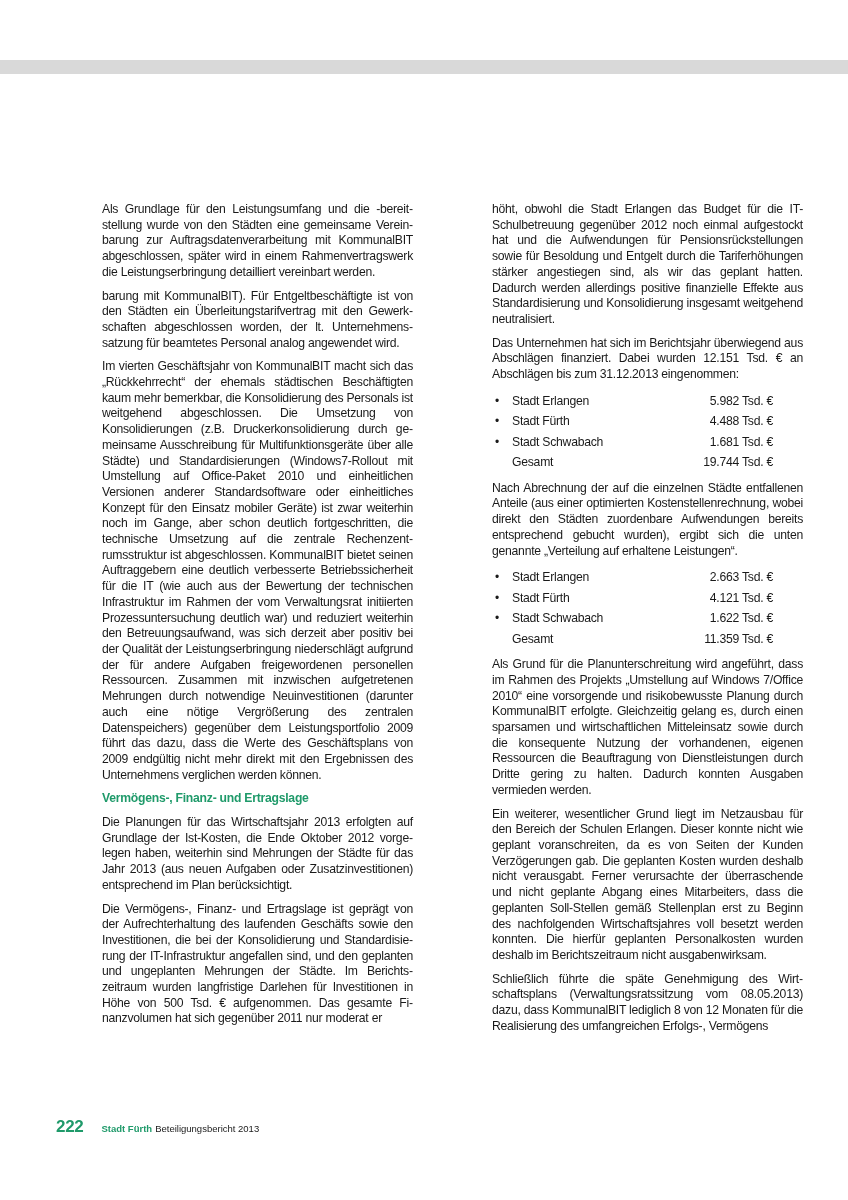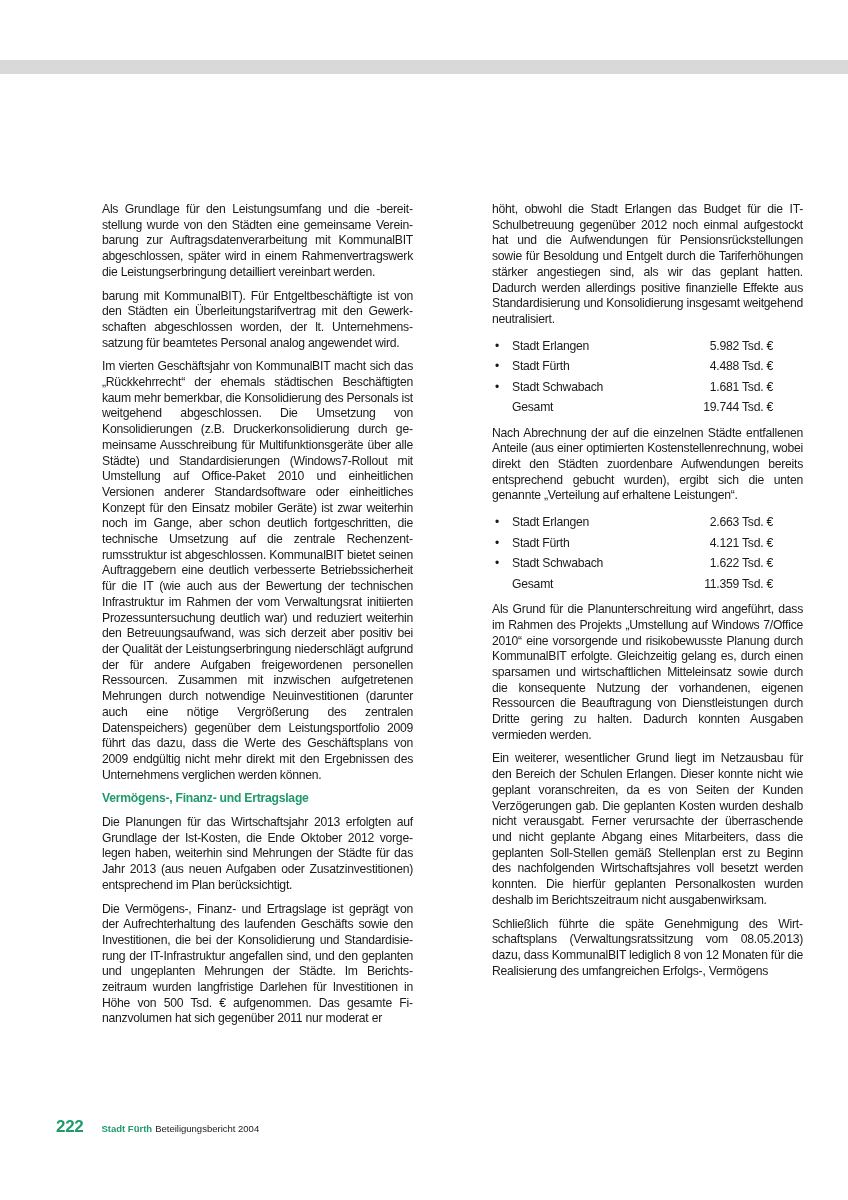--- a/index.html
+++ b/index.html
@@ -32,20 +32,21 @@
   <p>Als Grundlage für den Leistungsumfang und die -bereit­stellung wurde von den Städten eine gemeinsame Verein­barung zur Auftragsdatenverarbeitung mit KommunalBIT abgeschlossen, später wird in einem Rahmenvertrags­werk die Leistungserbringung detailliert vereinbart werden.</p>
   <p>barung mit KommunalBIT). Für Entgeltbeschäftigte ist von den Städten ein Überleitungstarifvertrag mit den Gewerk­schaften abgeschlossen worden, der lt. Unternehmens­satzung für beamtetes Personal analog angewendet wird.</p>
   <p>Im vierten Geschäftsjahr von KommunalBIT macht sich das „Rückkehrrecht“ der ehemals städtischen Beschäftig­ten kaum mehr bemerkbar, die Konsolidierung des Perso­nals ist weitgehend abgeschlossen. Die Umsetzung von Konsolidierungen (z.B. Druckerkonsolidierung durch ge­meinsame Ausschreibung für Multifunktionsgeräte über alle Städte) und Standardisierungen (Windows7-Rollout mit Umstellung auf Office-Paket 2010 und einheitlichen Versionen anderer Standardsoftware oder einheitliches Konzept für den Einsatz mobiler Geräte) ist zwar weiterhin noch im Gange, aber schon deutlich fortgeschritten, die technische Umsetzung auf die zentrale Rechenzent­rumsstruktur ist abgeschlossen. KommunalBIT bietet sei­nen Auftraggebern eine deutlich verbesserte Betriebssi­cherheit für die IT (wie auch aus der Bewertung der tech­nischen Infrastruktur im Rahmen der vom Verwaltungsrat initiierten Prozessuntersuchung deutlich war) und redu­ziert weiterhin den Betreuungsaufwand, was sich derzeit aber positiv bei der Qualität der Leistungserbringung niederschlägt aufgrund der für andere Aufgaben freige­wordenen personellen Ressourcen. Zusammen mit inzwi­schen aufgetretenen Mehrungen durch notwendige Neu­investitionen (darunter auch eine nötige Vergrößerung des zentralen Datenspeichers) gegenüber dem Leistungsport­folio 2009 führt das dazu, dass die Werte des Geschäfts­plans von 2009 endgültig nicht mehr direkt mit den Ergeb­nissen des Unternehmens verglichen werden können.</p>
   <div class="heading">Vermögens-, Finanz- und Ertragslage</div>
   <p>Die Planungen für das Wirtschaftsjahr 2013 erfolgten auf Grundlage der Ist-Kosten, die Ende Oktober 2012 vorge­legen haben, weiterhin sind Mehrungen der Städte für das Jahr 2013 (aus neuen Aufgaben oder Zusatzinvestitionen) entsprechend im Plan berücksichtigt.</p>
   <p>Die Vermögens-, Finanz- und Ertragslage ist geprägt von der Aufrechterhaltung des laufenden Geschäfts sowie den Investitionen, die bei der Konsolidierung und Standardisie­rung der IT-Infrastruktur angefallen sind, und den geplan­ten und ungeplanten Mehrungen der Städte. Im Berichts­zeitraum wurden langfristige Darlehen für Investitionen in Höhe von 500 Tsd. € aufgenommen. Das gesamte Fi­nanzvolumen hat sich gegenüber 2011 nur moderat er­</p>
 </div>
 
 <div class="col col-right">
   <p>höht, obwohl die Stadt Erlangen das Budget für die IT-Schulbetreuung gegenüber 2012 noch einmal aufgestockt hat und die Aufwendungen für Pensionsrückstellungen sowie für Besoldung und Entgelt durch die Tariferhöhun­gen stärker angestiegen sind, als wir das geplant hatten. Dadurch werden allerdings positive finanzielle Effekte aus Standardisierung und Konsolidierung insgesamt weitge­hend neutralisiert.</p>
+  <p>Das Unternehmen hat sich im Berichtsjahr überwiegend aus Abschlägen finanziert. Dabei wurden 12.151 Tsd. € an Abschlägen bis zum 31.12.2013 eingenommen:</p>
   <ul class="amount-list">
     <li>
       <span class="bullet">•</span>
       <span class="label">Stadt Erlangen</span>
       <span class="value">5.982 Tsd. €</span>
     </li>
     <li>
       <span class="bullet">•</span>
       <span class="label">Stadt Fürth</span>
       <span class="value">4.488 Tsd. €</span>
@@ -85,14 +86,14 @@
     </li>
   </ul>
   <p>Als Grund für die Planunterschreitung wird angeführt, dass im Rahmen des Projekts „Umstellung auf Windows 7/Office 2010“ eine vorsorgende und risikobewusste Pla­nung durch KommunalBIT erfolgte. Gleichzeitig gelang es, durch einen sparsamen und wirtschaftlichen Mitteleinsatz sowie durch die konsequente Nutzung der vorhandenen, eigenen Ressourcen die Beauftragung von Dienstleistun­gen durch Dritte gering zu halten. Dadurch konnten Aus­gaben vermieden werden.</p>
   <p>Ein weiterer, wesentlicher Grund liegt im Netzausbau für den Bereich der Schulen Erlangen. Dieser konnte nicht wie geplant voranschreiten, da es von Seiten der Kunden Verzögerungen gab. Die geplanten Kosten wurden des­halb nicht verausgabt. Ferner verursachte der überra­schende und nicht geplante Abgang eines Mitarbeiters, dass die geplanten Soll-Stellen gemäß Stellenplan erst zu Beginn des nachfolgenden Wirtschaftsjahres voll besetzt werden konnten. Die hierfür geplanten Personalkosten wurden deshalb im Berichtszeitraum nicht ausgabenwirk­sam.</p>
   <p>Schließlich führte die späte Genehmigung des Wirt­schaftsplans (Verwaltungsratssitzung vom 08.05.2013) dazu, dass KommunalBIT lediglich 8 von 12 Monaten für die Realisierung des umfangreichen Erfolgs-, Vermögens­</p>
 </div>
 
 <div class="footer">
   <span class="page-number">222</span>
   <span class="footer-city">Stadt Fürth</span>
-  <span class="footer-title">Beteiligungsbericht 2004</span>
+  <span class="footer-title">Beteiligungsbericht 2013</span>
 </div>
 
 </body></html>

